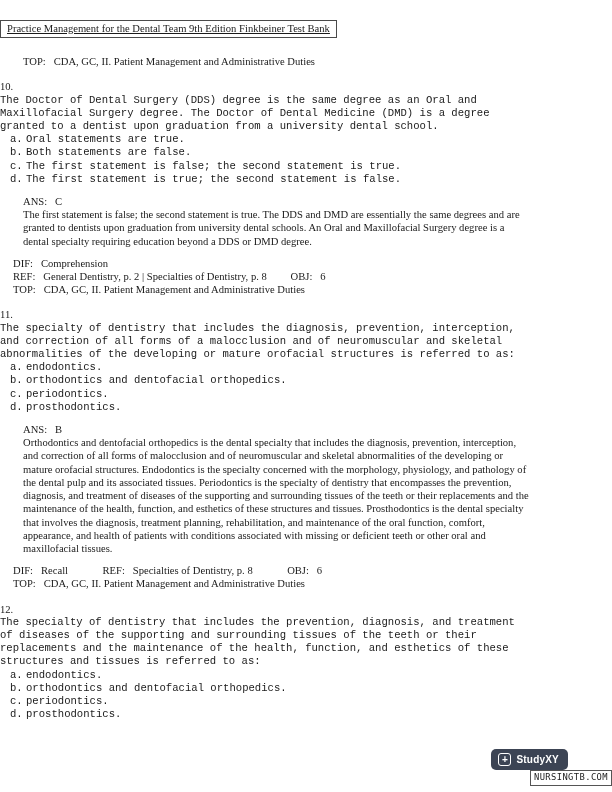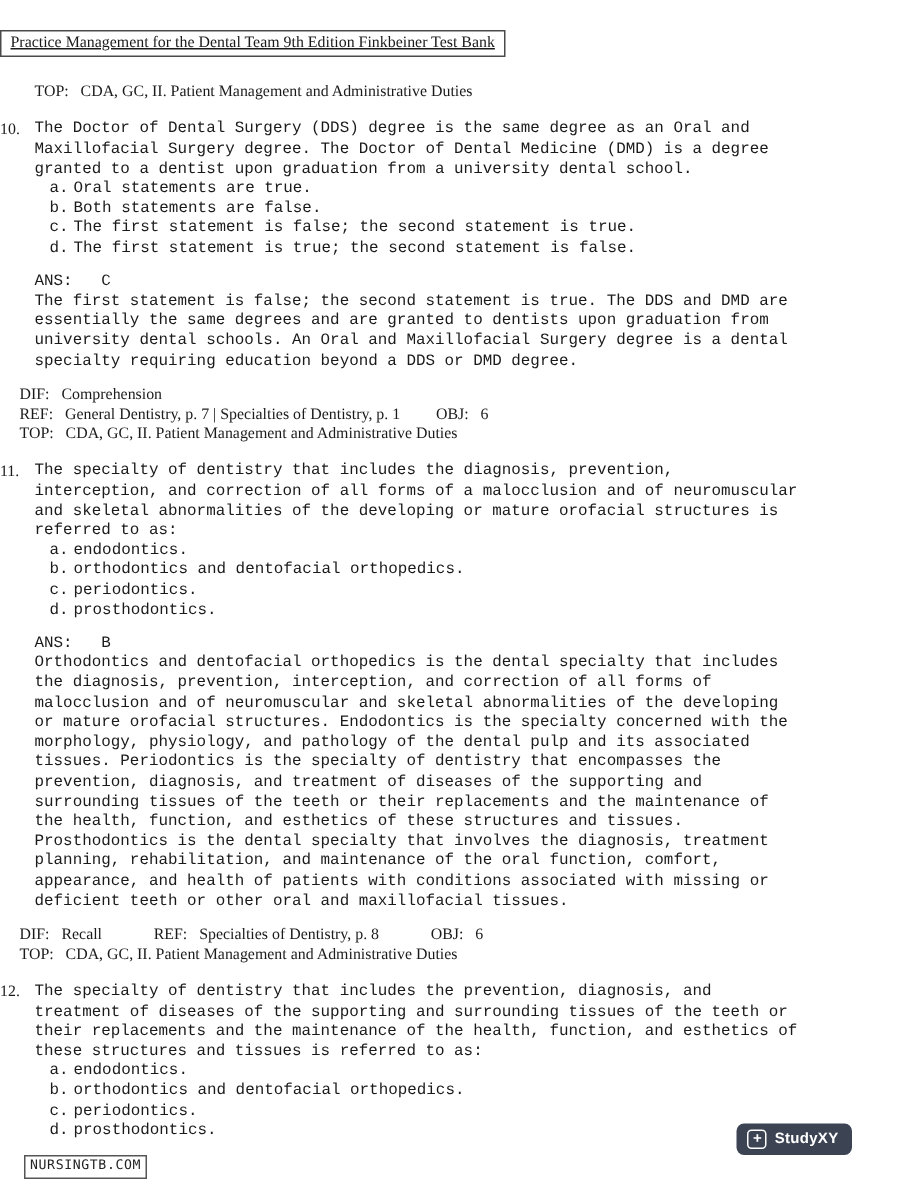--- a/index.html
+++ b/index.html
@@ -19,49 +19,49 @@
   .header-wrap { text-align:left; padding-top:20px; }
   .header-box { display:inline-block; border:1px solid #4a4a4a; padding:1px 6px 2px; }
   .header-title { text-decoration:underline; }
 
   
   .content { margin-top:17px; padding-right:80px; }
   .line { white-space:pre-wrap; }
   .top-line { margin-left:23px; }
 
   .question { margin-top:12px; }
-  .q-row { display:flex; }
+  .q-row { display:flex;flex-direction:column; }
   .q-num { width:23px; flex:none; }
   .q-body { flex:1;font-family:Liberation Mono, monospace; }
   .choices { margin-left:10px; }
   .choice { display:flex; }
   .choice-letter { width:16px; flex:none; }
   .choice-text { flex:1; }
 
-  .ans-block { margin-left:23px; margin-top:9px;font-family:Liberation Mono, monospace; }
+  .ans-block { margin-left:23px; margin-top:9px; }
   .meta-block { margin-left:13px; margin-top:9px; }
 
   
   .brand-badge {
     position:absolute; right:44px; bottom:22px; height:21px;
     background:#3c4454; border-radius:5px;
     display:flex; align-items:center; gap:5px; padding:0 9px 0 7px;
   }
   .plus-box {
     width:13px; height:13px; border:1.5px solid #ffffff; border-radius:3px;
     color:#ffffff; display:flex; align-items:center; justify-content:center;
     font-family:"Liberation Sans", sans-serif; font-size:10px; font-weight:700; line-height:1;
   }
   .brand-text {
     color:#ffffff; font-family:"Liberation Sans", sans-serif;
     font-size:10px; font-weight:700; letter-spacing:0.2px;
   }
 
   
-  .site-box-wrap { position:absolute; left:16px; right:0; bottom:6px; text-align:left; }
+  .site-box-wrap { position:absolute; left:16px; right:0; bottom:6px; text-align:right; }
   .site-box {
     display:inline-block; border:1px solid #555; padding:0 3px 1px;
     font-family:"DejaVu Sans Mono", monospace; font-size:8.8px;
     letter-spacing:0.4px; color:#222222;
   }
 </style>
 </head>
 <body>
 
 <div class="page">
@@ -100,21 +100,21 @@
             </div>
           </div>
         </div>
       </div>
       <div class="ans-block">
         <div class="line">ANS:   C</div>
         <div class="rationale">The first statement is false; the second statement is true. The DDS and DMD are essentially the same degrees and are granted to dentists upon graduation from university dental schools. An Oral and Maxillofacial Surgery degree is a dental specialty requiring education beyond a DDS or DMD degree.</div>
       </div>
       <div class="meta-block">
         <div class="line">DIF:   Comprehension</div>
-        <div class="line">REF:   General Dentistry, p. 7 | Specialties of Dentistry, p. 1         OBJ:   6</div>
+        <div class="line">REF:   General Dentistry, p. 2 | Specialties of Dentistry, p. 8         OBJ:   6</div>
         <div class="line">TOP:   CDA, GC, II. Patient Management and Administrative Duties</div>
       </div>
     </section>
 
     <section class="question">
       <div class="q-row">
         <span class="q-num">11.</span>
         <div class="q-body">
           <div class="q-stem">The specialty of dentistry that includes the diagnosis, prevention, interception, and correction of all forms of a malocclusion and of neuromuscular and skeletal abnormalities of the developing or mature orofacial structures is referred to as:</div>
           <div class="choices">

